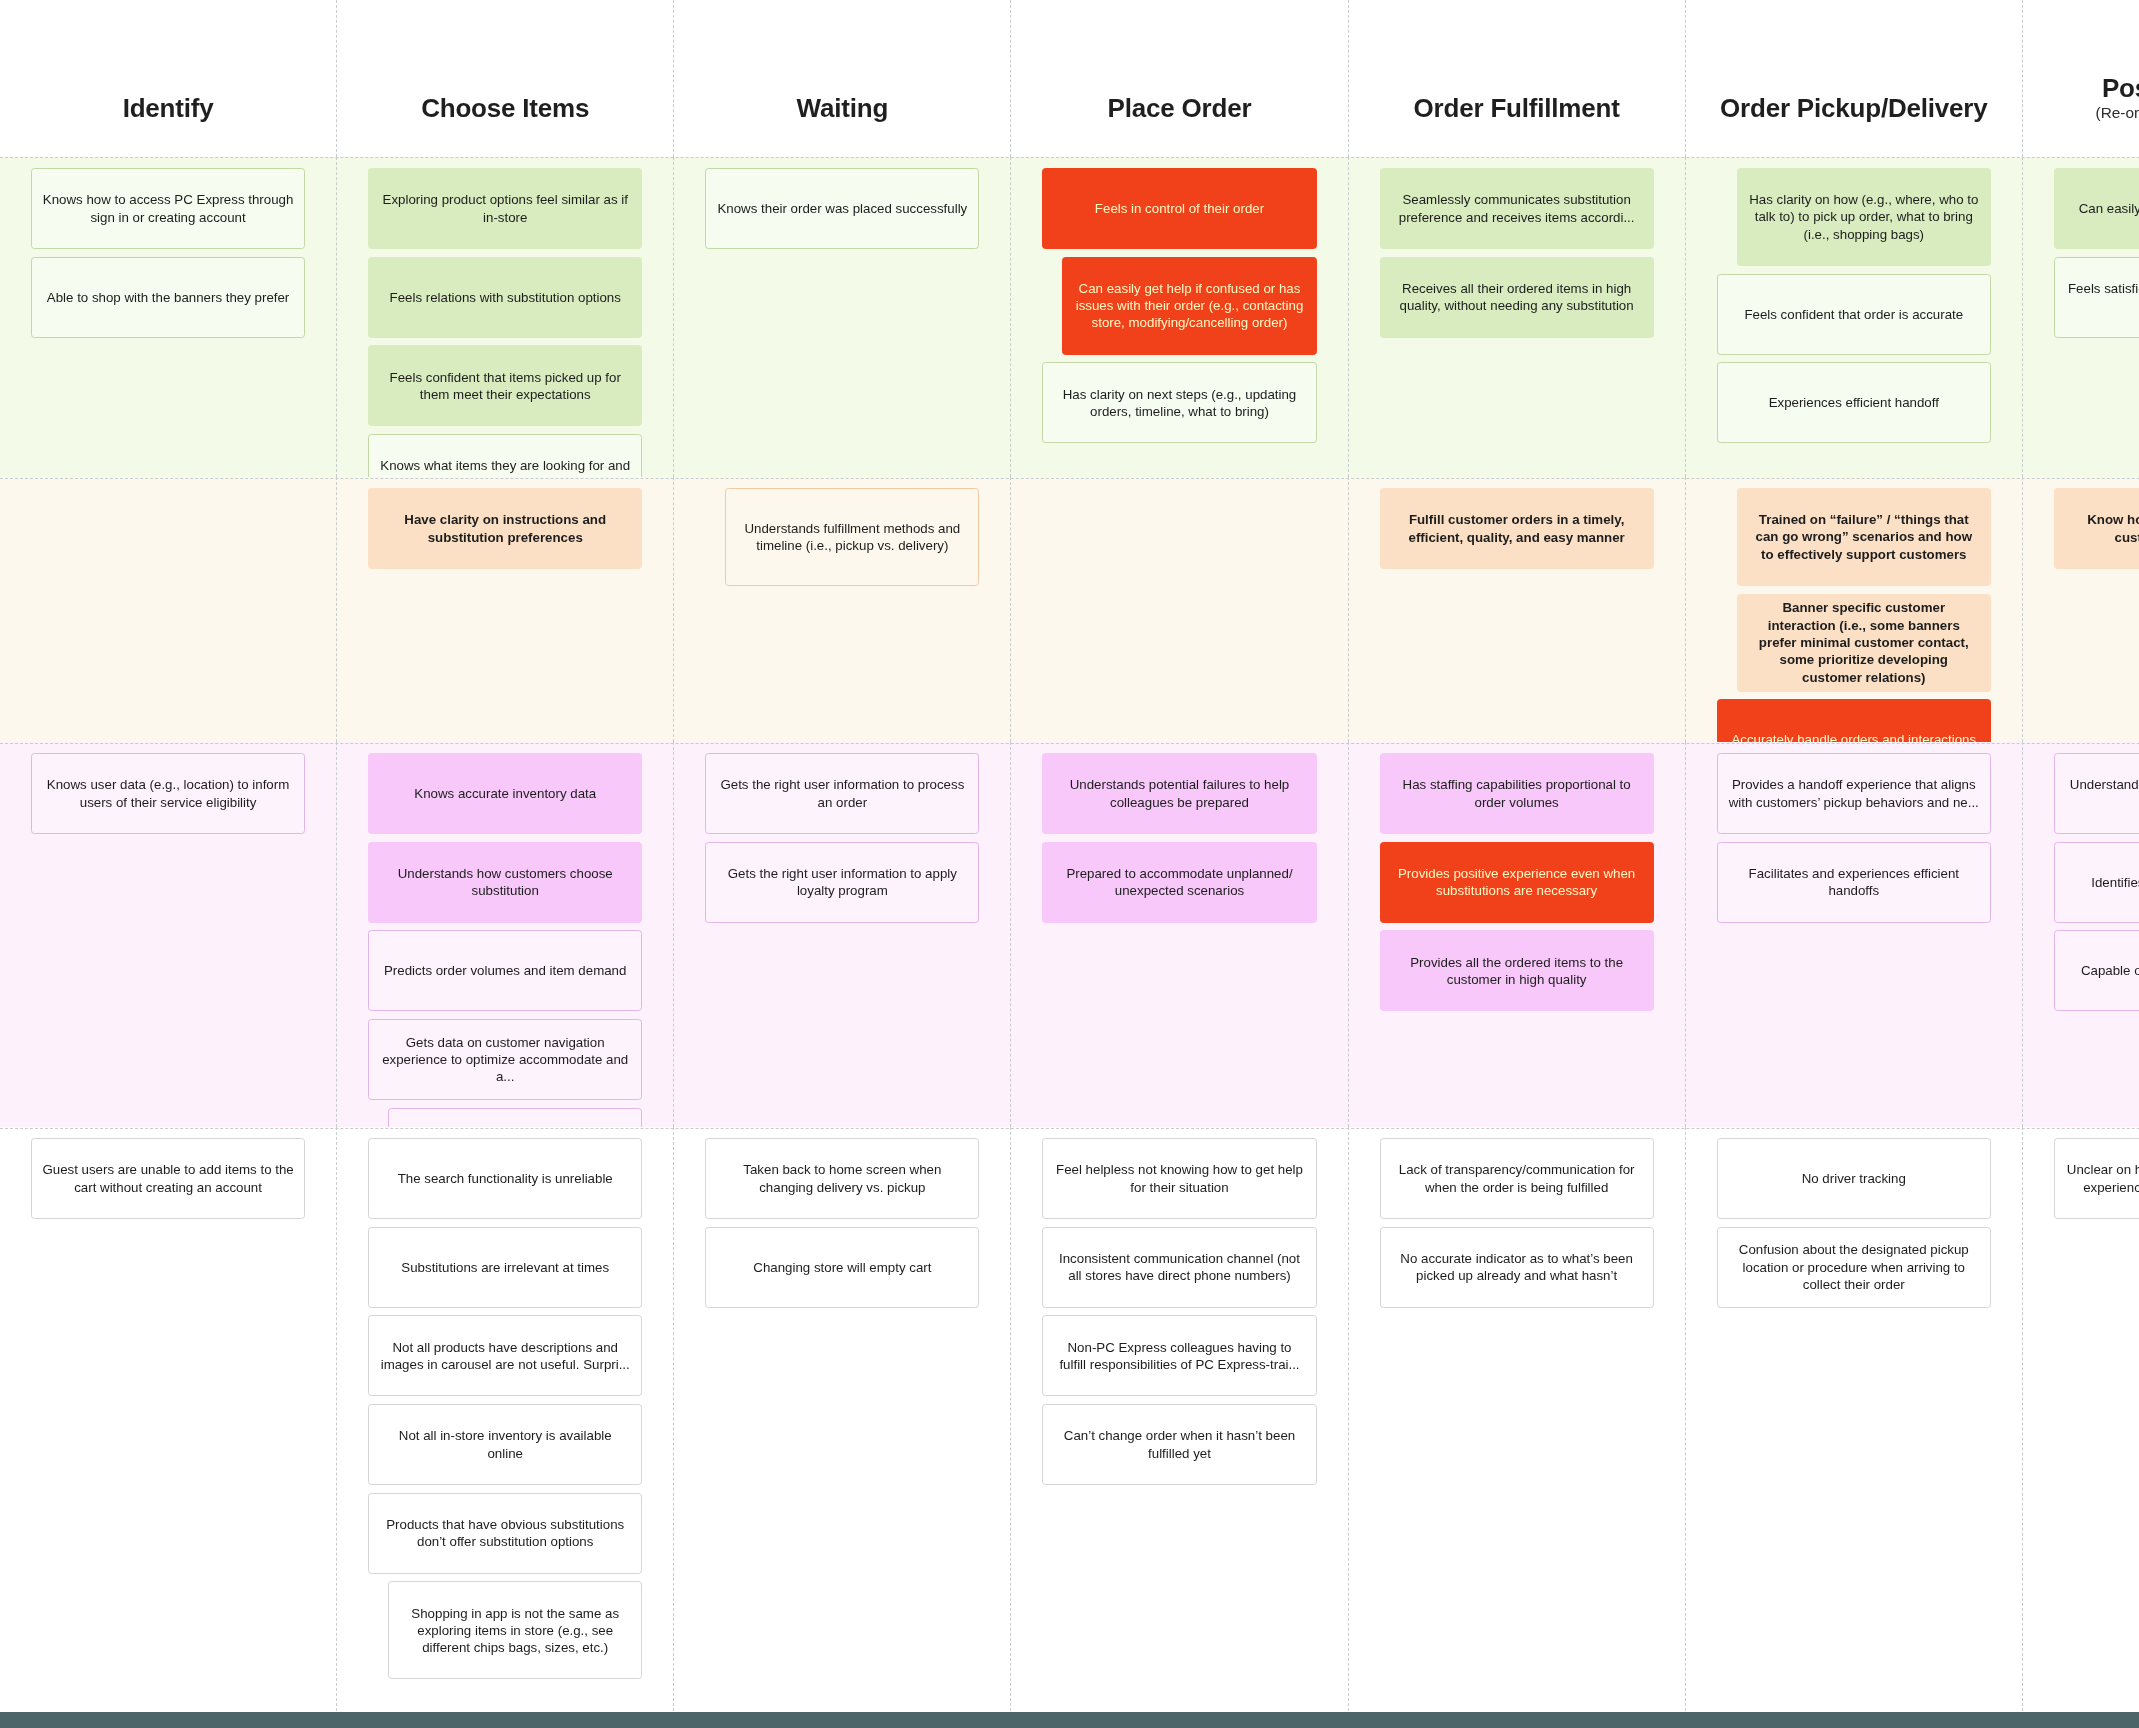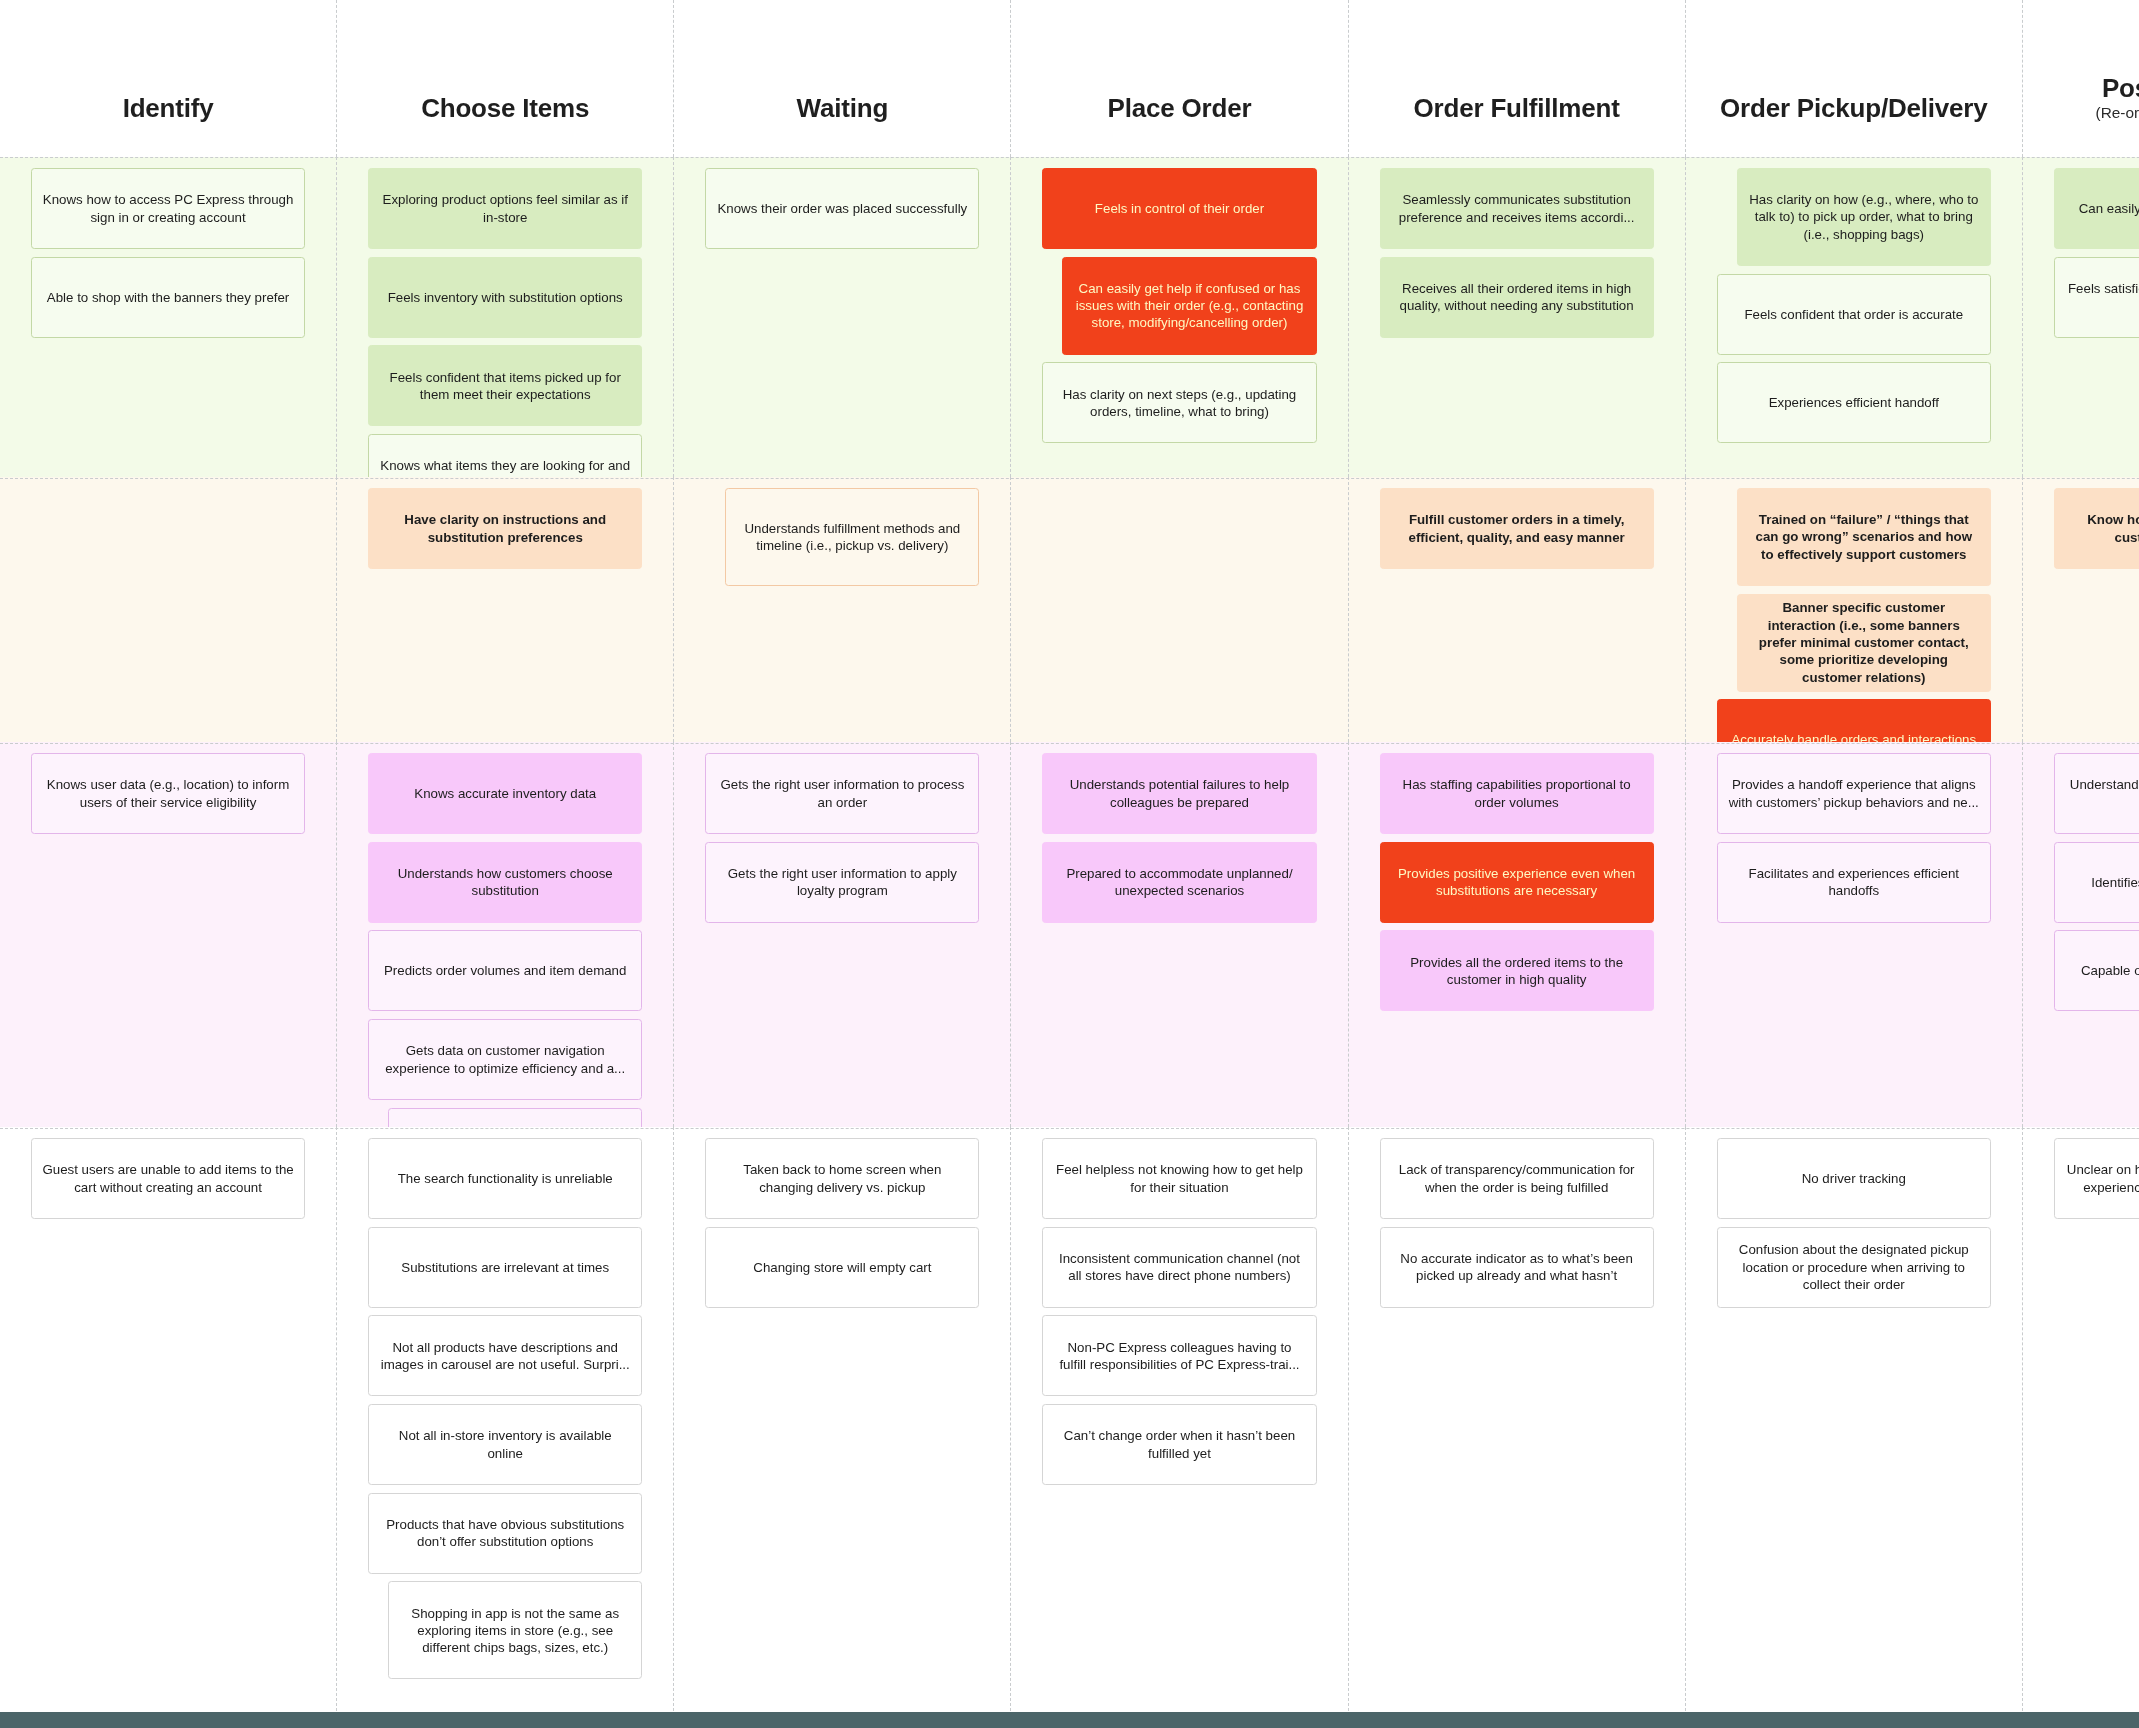--- a/index.html
+++ b/index.html
@@ -155,21 +155,21 @@
       <div class="hcell">
         <div class="title">Post-purchase</div>
         <div class="subtitle">(Re-order, support, reviews)</div>
       </div>
       <div class="cell lane-green">
         <div class="card c-green-ghost tall1">Knows how to access PC Express through sign in or creating account</div>
         <div class="card c-green-ghost tall1">Able to shop with the banners they prefer</div>
       </div>
       <div class="cell lane-green">
         <div class="card c-green-solid tall1">Exploring product options feel similar as if in-store</div>
-        <div class="card c-green-solid tall1">Feels inventory with substitution options</div>
+        <div class="card c-green-solid tall1">Feels relations with substitution options</div>
         <div class="card c-green-solid tall1">Feels confident that items picked up for them meet their expectations</div>
         <div class="card c-green-ghost tall1">Knows what items they are looking for and find them easily</div>
       </div>
       <div class="cell lane-green">
         <div class="card c-green-ghost tall1">Knows their order was placed successfully</div>
       </div>
       <div class="cell lane-green">
         <div class="card c-red tall1">Feels in control of their order</div>
         <div class="card c-red tall2">Can easily get help if confused or has issues with their order (e.g., contacting store, modifying/cancelling order)</div>
         <div class="card c-green-ghost tall1">Has clarity on next steps (e.g., updating orders, timeline, what to bring)</div>
@@ -206,21 +206,21 @@
       <div class="cell lane-orange">
         <div class="card c-orange-solid tall1">Know how to resolve issues with customer professionally</div>
       </div>
       <div class="cell lane-pink">
         <div class="card c-pink-ghost tall1">Knows user data (e.g., location) to inform users of their service eligibility</div>
       </div>
       <div class="cell lane-pink">
         <div class="card c-pink-solid tall1">Knows accurate inventory data</div>
         <div class="card c-pink-solid tall1">Understands how customers choose substitution</div>
         <div class="card c-pink-ghost tall1">Predicts order volumes and item demand</div>
-        <div class="card c-pink-ghost tall1">Gets data on customer navigation experience to optimize efficiency and a...</div>
+        <div class="card c-pink-ghost tall1">Gets data on customer navigation experience to optimize accommodate and a...</div>
         <div class="card c-pink-ghost tall2">Gets data on customer expectations for banners to convey individual value propositions</div>
       </div>
       <div class="cell lane-pink">
         <div class="card c-pink-ghost tall1">Gets the right user information to process an order</div>
         <div class="card c-pink-ghost tall1">Gets the right user information to apply loyalty program</div>
       </div>
       <div class="cell lane-pink">
         <div class="card c-pink-solid tall1">Understands potential failures to help colleagues be prepared</div>
         <div class="card c-pink-solid tall1">Prepared to accommodate unplanned/ unexpected scenarios</div>
       </div>

